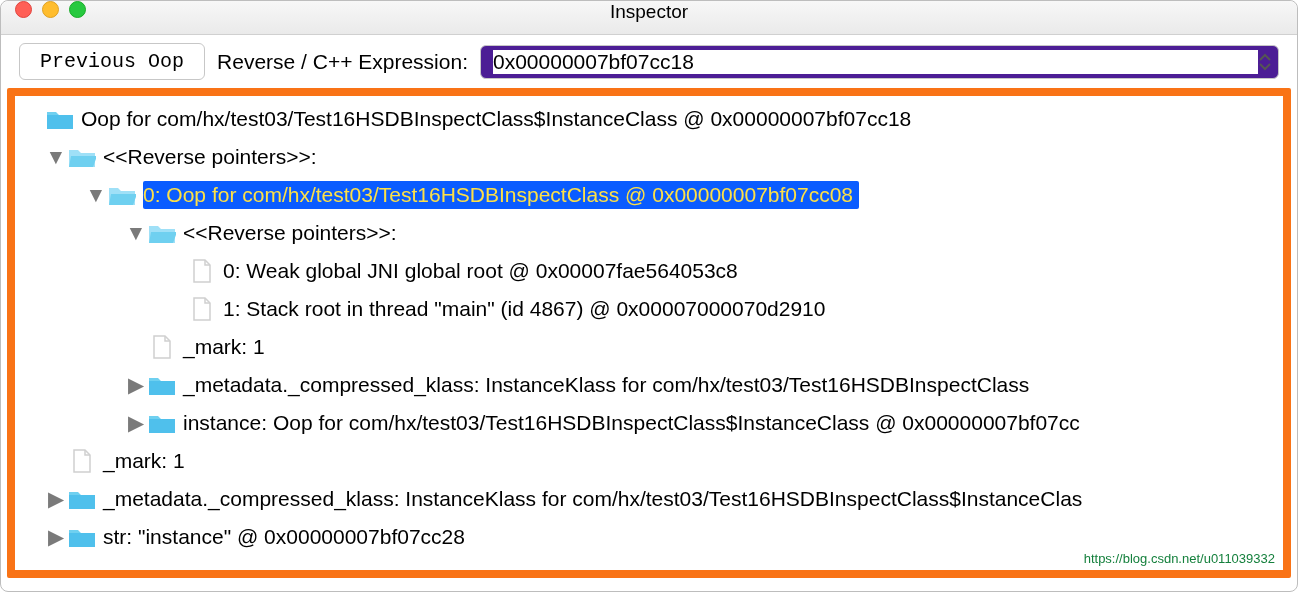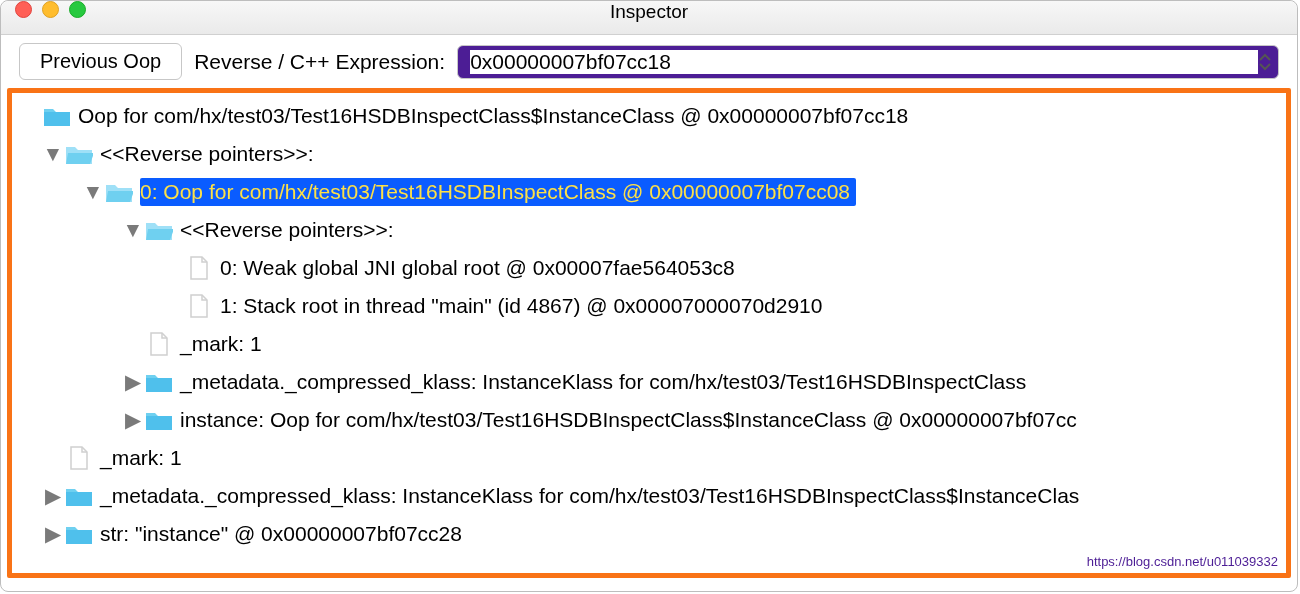--- a/index.html
+++ b/index.html
@@ -54,20 +54,21 @@
     gap: 12px;
     padding: 8px 18px;
   }
   .btn {
     font-size: 20px;
     padding: 6px 20px;
     background: #fff;
     border: 1px solid #c7c7c7;
     border-radius: 6px;
     cursor: pointer;
+    font-family: Liberation Mono, monospace;
   }
   .addr-label {
     font-size: 21px;
   }
   .addr-field {
     flex: 1;
     display: flex;
     align-items: center;
     border: 1px solid #c7c7c7;
     border-radius: 6px;
@@ -84,21 +85,21 @@
   }
   .stepper {
     display: flex;
     flex-direction: column;
     gap: 0;
     line-height: 0;
     cursor: pointer;
   }
   .stepper svg { display: block; }
   .tree-area {
-    border: 5px solid #f97316;
+    border: 8px solid #f97316;
     border-radius: 2px;
     margin: 0 6px 13px 6px;
     height: 490px;
     overflow: hidden;
     position: relative;
   }
   .tree {
     padding: 4px 0 4px 8px;
     white-space: nowrap;
   }
@@ -131,21 +132,21 @@
     color: #fde047;
     padding: 2px 6px 2px 0;
     border-radius: 2px;
   }
   .indent { display: inline-block; }
   .watermark {
     position: absolute;
     right: 8px;
     bottom: 4px;
     font-size: 13px;
-    color: #4c1d95;
+    color: #15803d;
     pointer-events: none;
   }
 </style>
 </head>
 <body>
 
 <div class="window">
 
   <div class="titlebar">
     <div class="traffic-lights">

